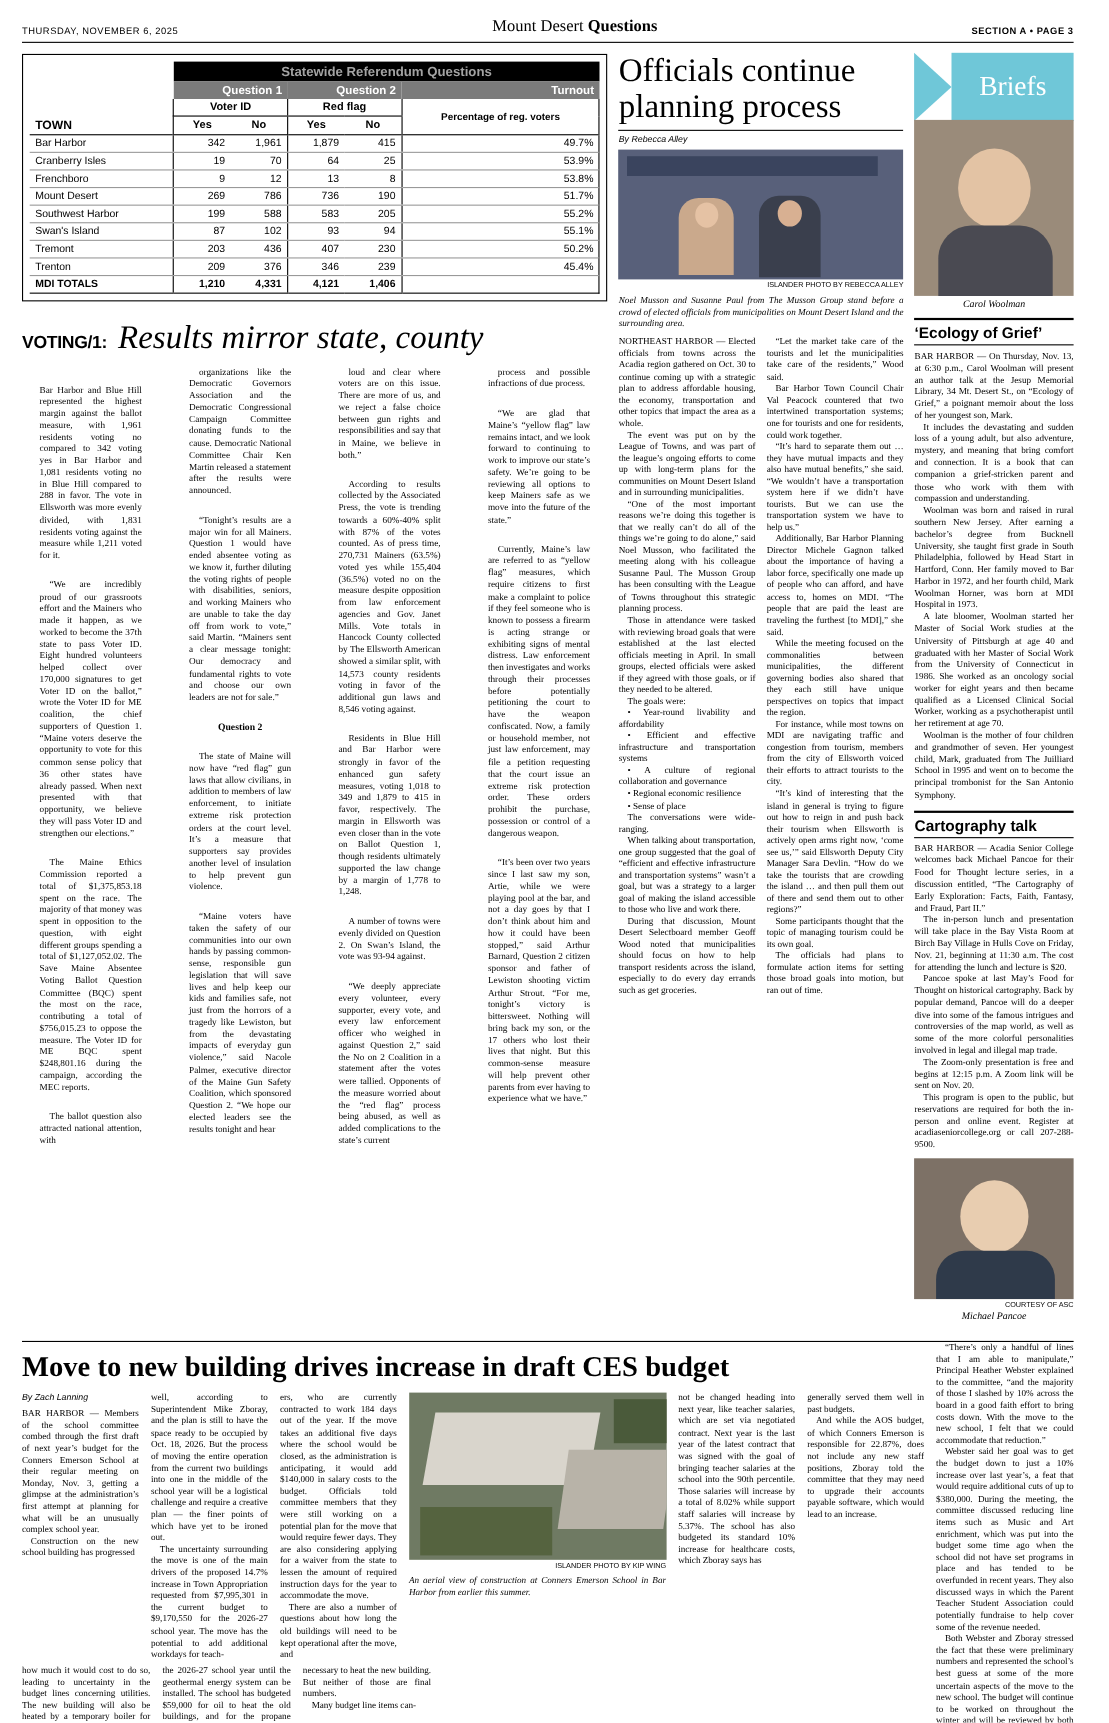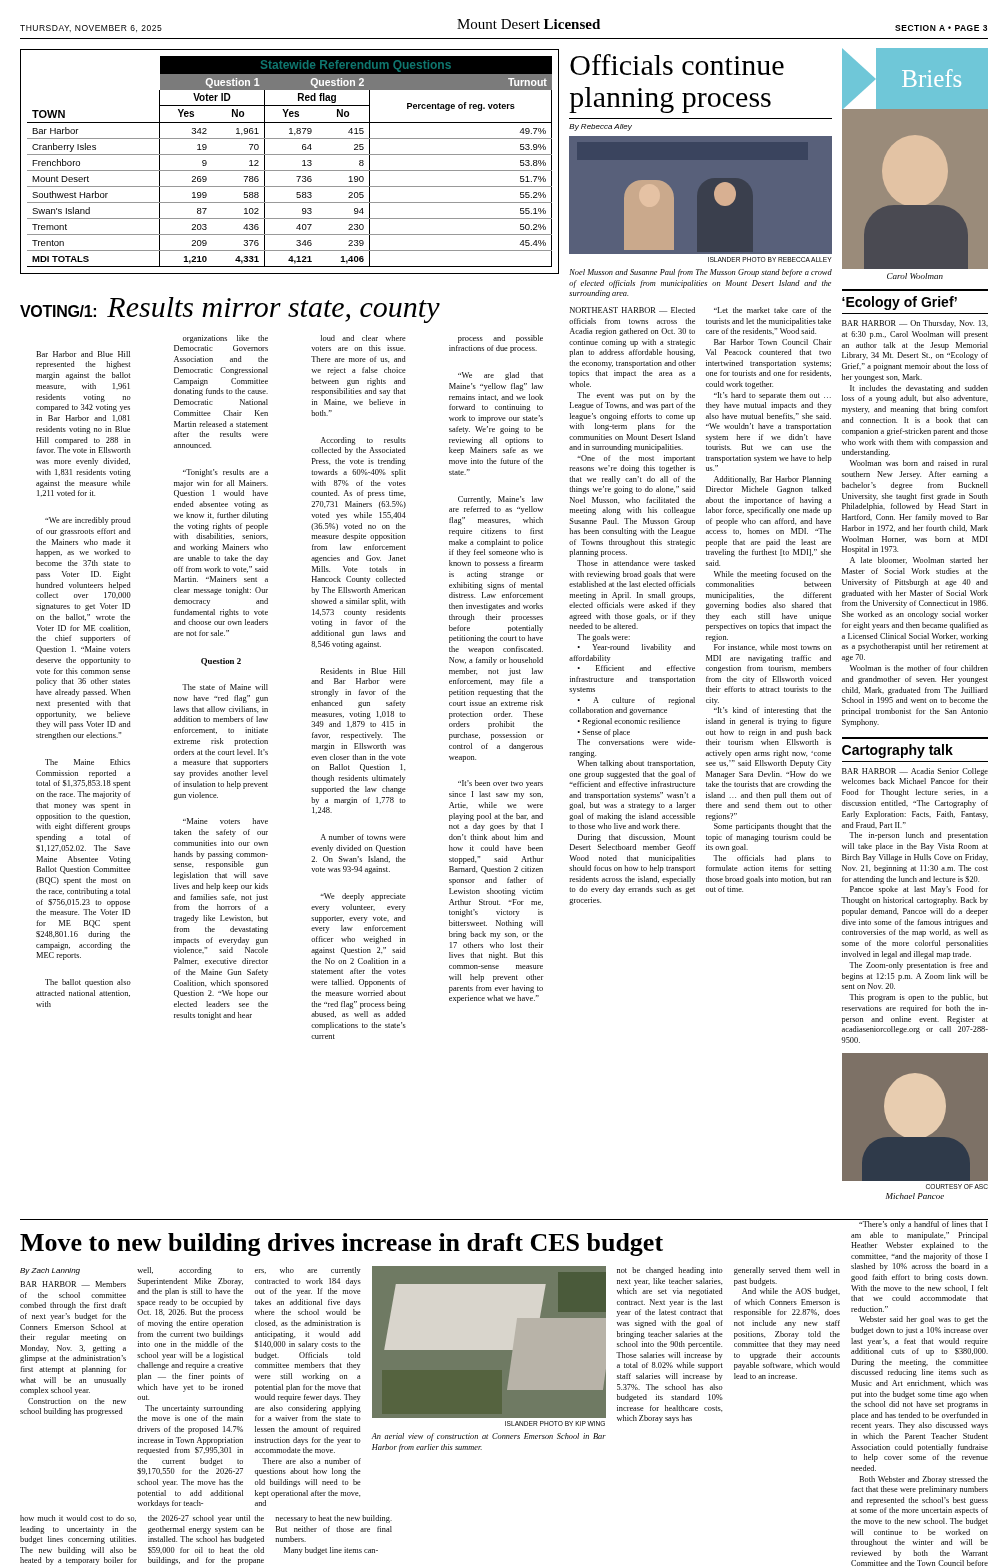--- a/index.html
+++ b/index.html
@@ -5,21 +5,21 @@
   * { box-sizing: border-box; }
   html, body { margin:0; padding:0; }
   body {
     width:1008px; height:1566px;
     background:#ffffff;
     font-family:"Liberation Serif", serif;
     color:#000;
     position:relative;
     overflow:hidden;
   }
-  .page { width:1008px; height:1566px; padding:16px 20px 8px 20px; position:relative; }
+  .page { width:1008px; height:1566px; padding:16px 32px 8px 20px; position:relative; }
 
   
   .masthead {
     display:flex; align-items:flex-end; justify-content:space-between;
     border-bottom:1.5px solid #000; padding-bottom:5px; margin-bottom:10px;
   }
   .masthead .date { font-family:"Liberation Sans", sans-serif; font-size:8.5px; letter-spacing:.5px; }
   .masthead .title { font-size:15px; }
   .masthead .title b { font-weight:bold; }
   .masthead .section { font-family:"Liberation Sans", sans-serif; font-size:8.5px; letter-spacing:.5px; font-weight:bold; }
@@ -27,21 +27,21 @@
   
   .topzone { display:flex; gap:10px; }
   .leftcol { width:545px; }
   .midcol { width:265px; }
   .rightcol { width:148px; }
 
   
   .tablewrap { border:1px solid #000; padding:6px; }
   table.ref { width:100%; border-collapse:collapse; font-family:"Liberation Sans", sans-serif; font-size:9.5px; }
   table.ref th, table.ref td { padding:2px 5px; }
-  .hdr-black { background:#000; color:#0f766e; font-weight:bold; font-size:12px; text-align:center; padding:4px; }
+  .hdr-black { background:#000; color:#a3a3a3; font-weight:bold; font-size:12px; text-align:center; padding:4px; }
   .hdr-grey { background:#7b7b7b; color:#fff; font-weight:bold; font-size:10.5px; text-align:right; }
   .sub-hdr { font-weight:bold; text-align:center; font-size:10px; }
   .town-hdr { font-weight:bold; font-size:11px; text-align:left; vertical-align:bottom; }
   .numcell { text-align:right; }
   .rowline td { border-bottom:.7px solid #999; }
   .totals td { font-weight:bold; border-top:1.2px solid #000; border-bottom:1.2px solid #000; }
   .vline { border-left:1px solid #000; }
   .vline2 { border-right:1px solid #000; }
 
   
@@ -86,21 +86,21 @@
   .ces-col p.first { text-indent:0; }
 </style>
 </head>
 <body>
 
 <div class="page">
 
   <div class="masthead">
     <div class="date">THURSDAY, NOVEMBER 6, 2025</div>
     <div class="title">
-      <span>Mount Desert </span><b>Licensed</b>
+      <span>Mount Desert </span><b>Questions</b>
     </div>
     <div class="section">SECTION A • PAGE 3</div>
   </div>
 
   <div class="topzone">
 
     <div class="leftcol">
 
       <div class="tablewrap">
         <table class="ref">

